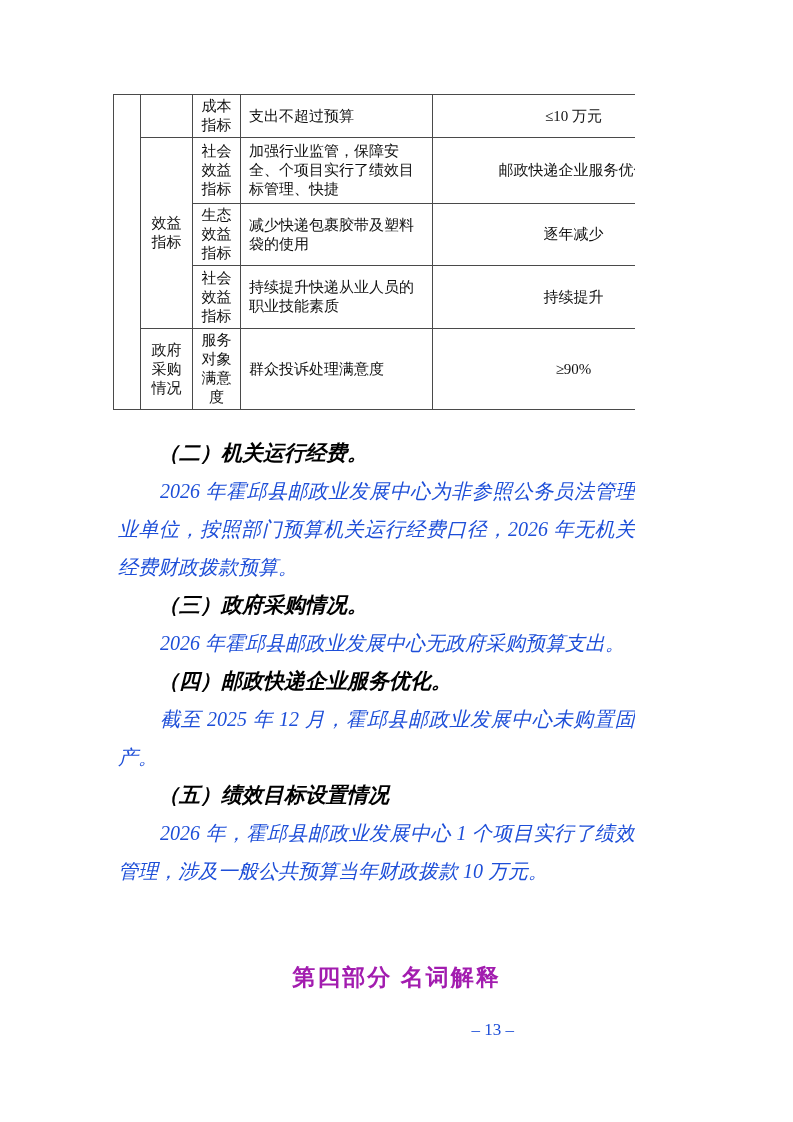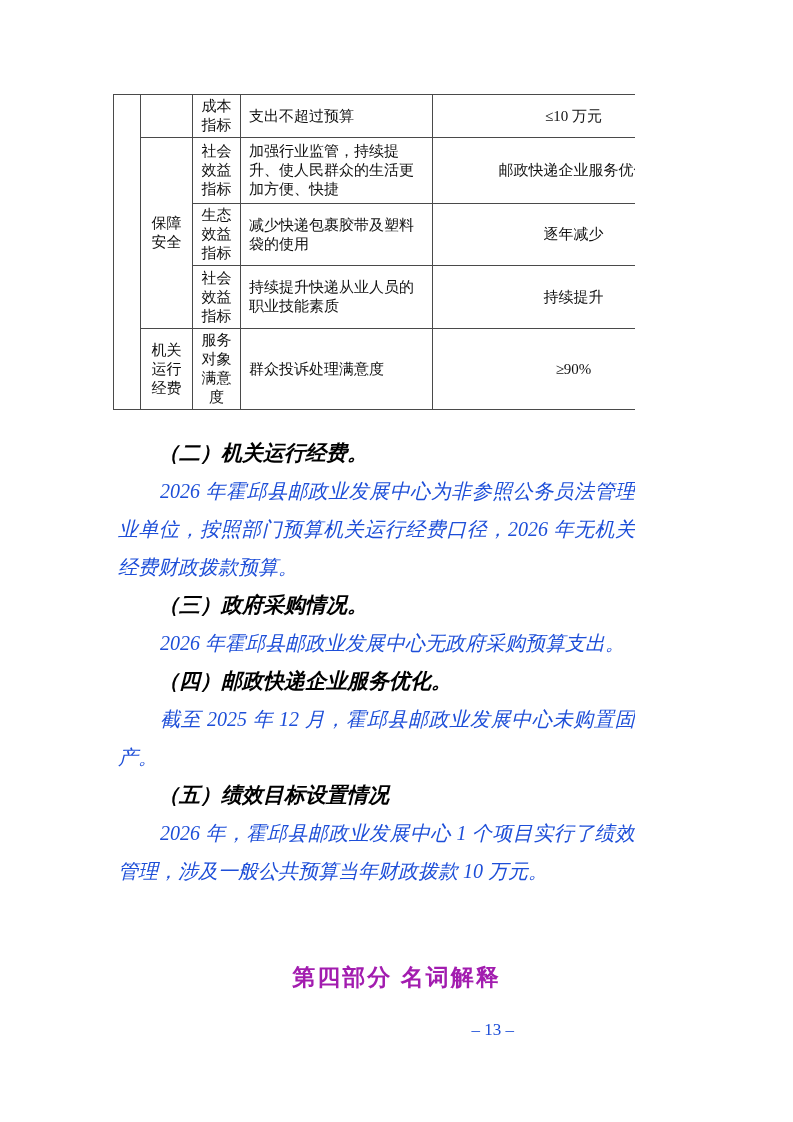--- a/index.html
+++ b/index.html
@@ -109,37 +109,37 @@
     </colgroup>
     <tbody>
       <tr class="r1">
         <td class="center" rowspan="5"></td>
         <td class="group"></td>
         <td class="center">成本指标</td>
         <td class="desc">支出不超过预算</td>
         <td class="value">≤10 万元</td>
       </tr>
       <tr class="r2">
-        <td class="group" rowspan="3">保障安全</td>
+        <td class="group" rowspan="3">效益指标</td>
         <td class="center">社会效益指标</td>
-        <td class="desc">加强行业监管，持续提升、使人民群众的生活更加方便、快捷</td>
+        <td class="desc">加强行业监管，保障安全、个项目实行了绩效目标管理、快捷</td>
         <td class="value">邮政快递企业服务优化</td>
       </tr>
       <tr class="r3">
         <td class="center">生态效益指标</td>
         <td class="desc">减少快递包裹胶带及塑料袋的使用</td>
         <td class="value">逐年减少</td>
       </tr>
       <tr class="r4">
         <td class="center">社会效益指标</td>
         <td class="desc">持续提升快递从业人员的职业技能素质</td>
         <td class="value">持续提升</td>
       </tr>
       <tr class="r5">
-        <td class="group">机关运行经费</td>
+        <td class="group">政府采购情况</td>
         <td class="center">服务对象满意度</td>
         <td class="desc">群众投诉处理满意度</td>
         <td class="value">≥90%</td>
       </tr>
     </tbody>
   </table>
 
   <div class="content">
     <div>
       <div class="sec-heading">（二）机关运行经费。</div>

